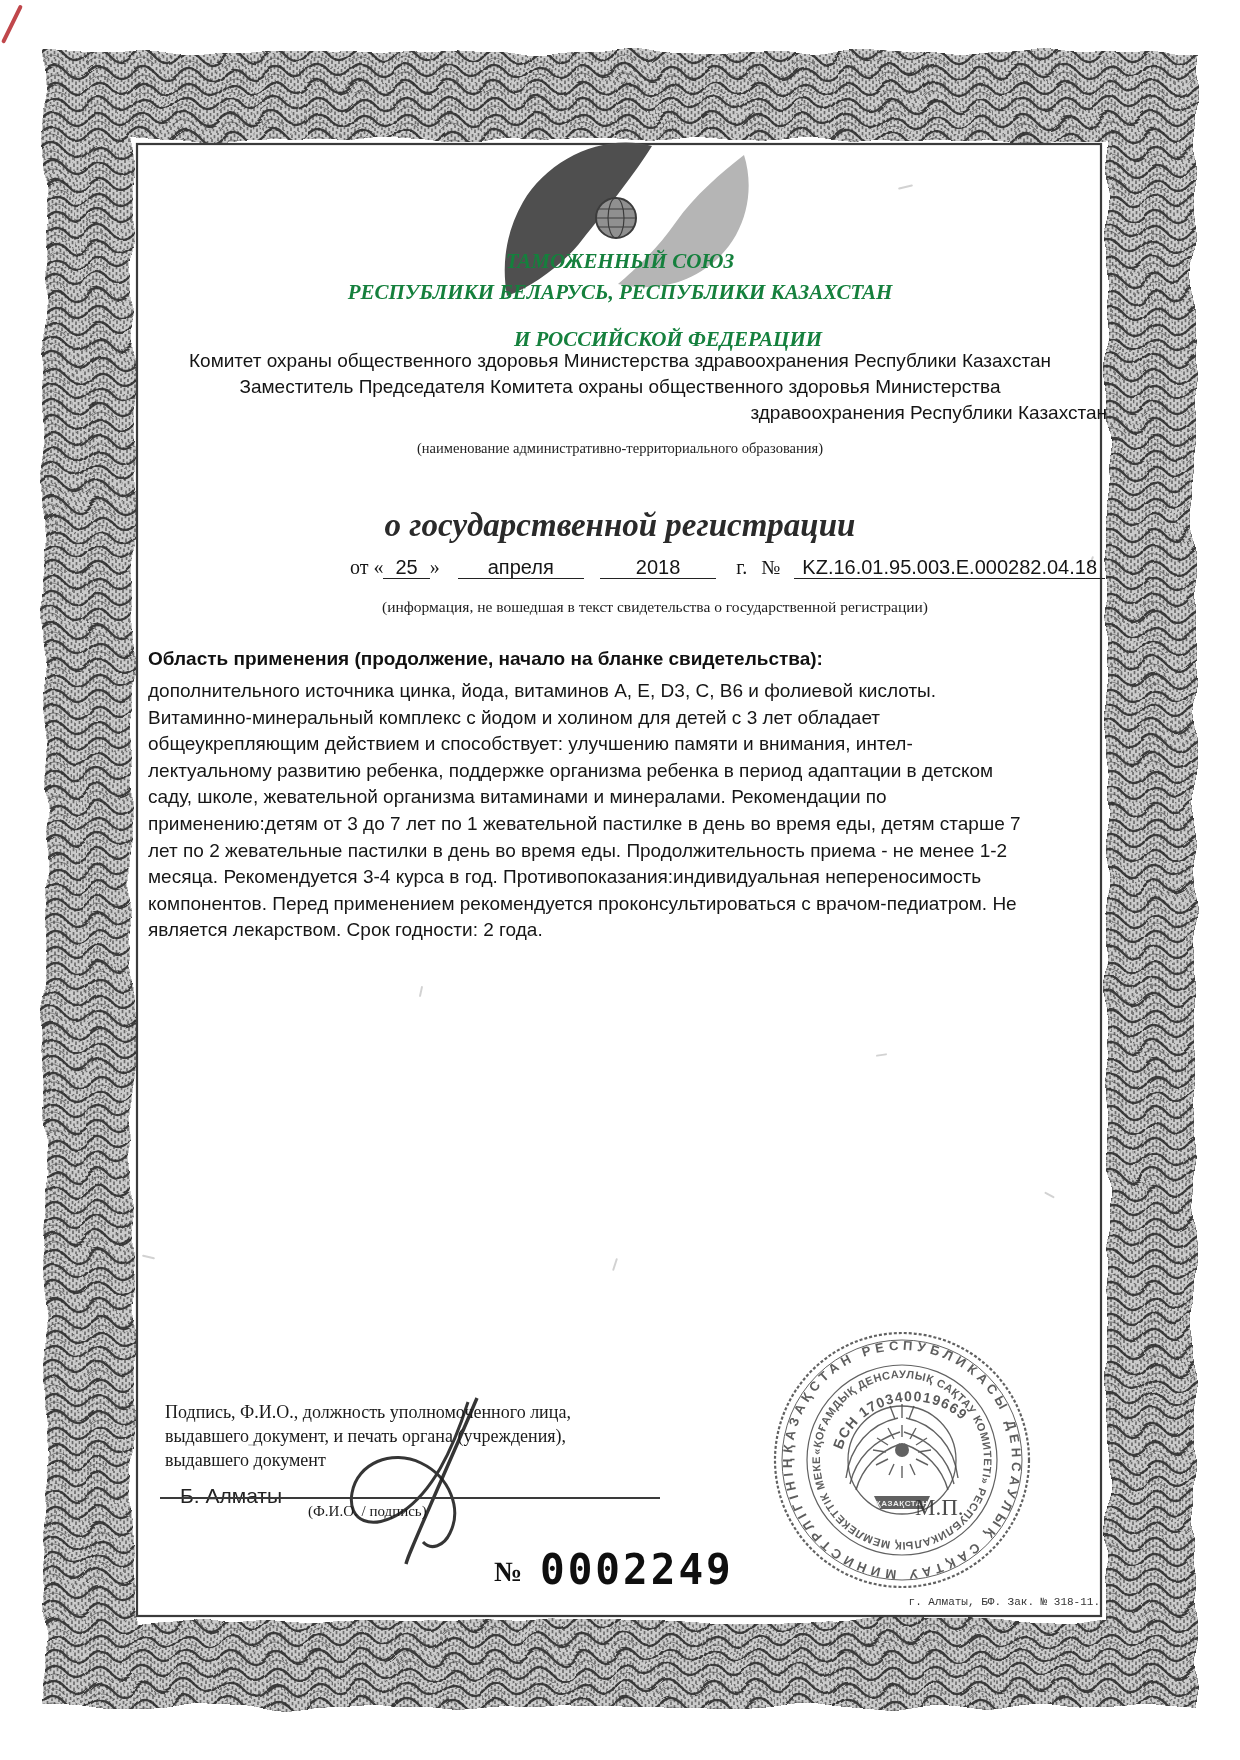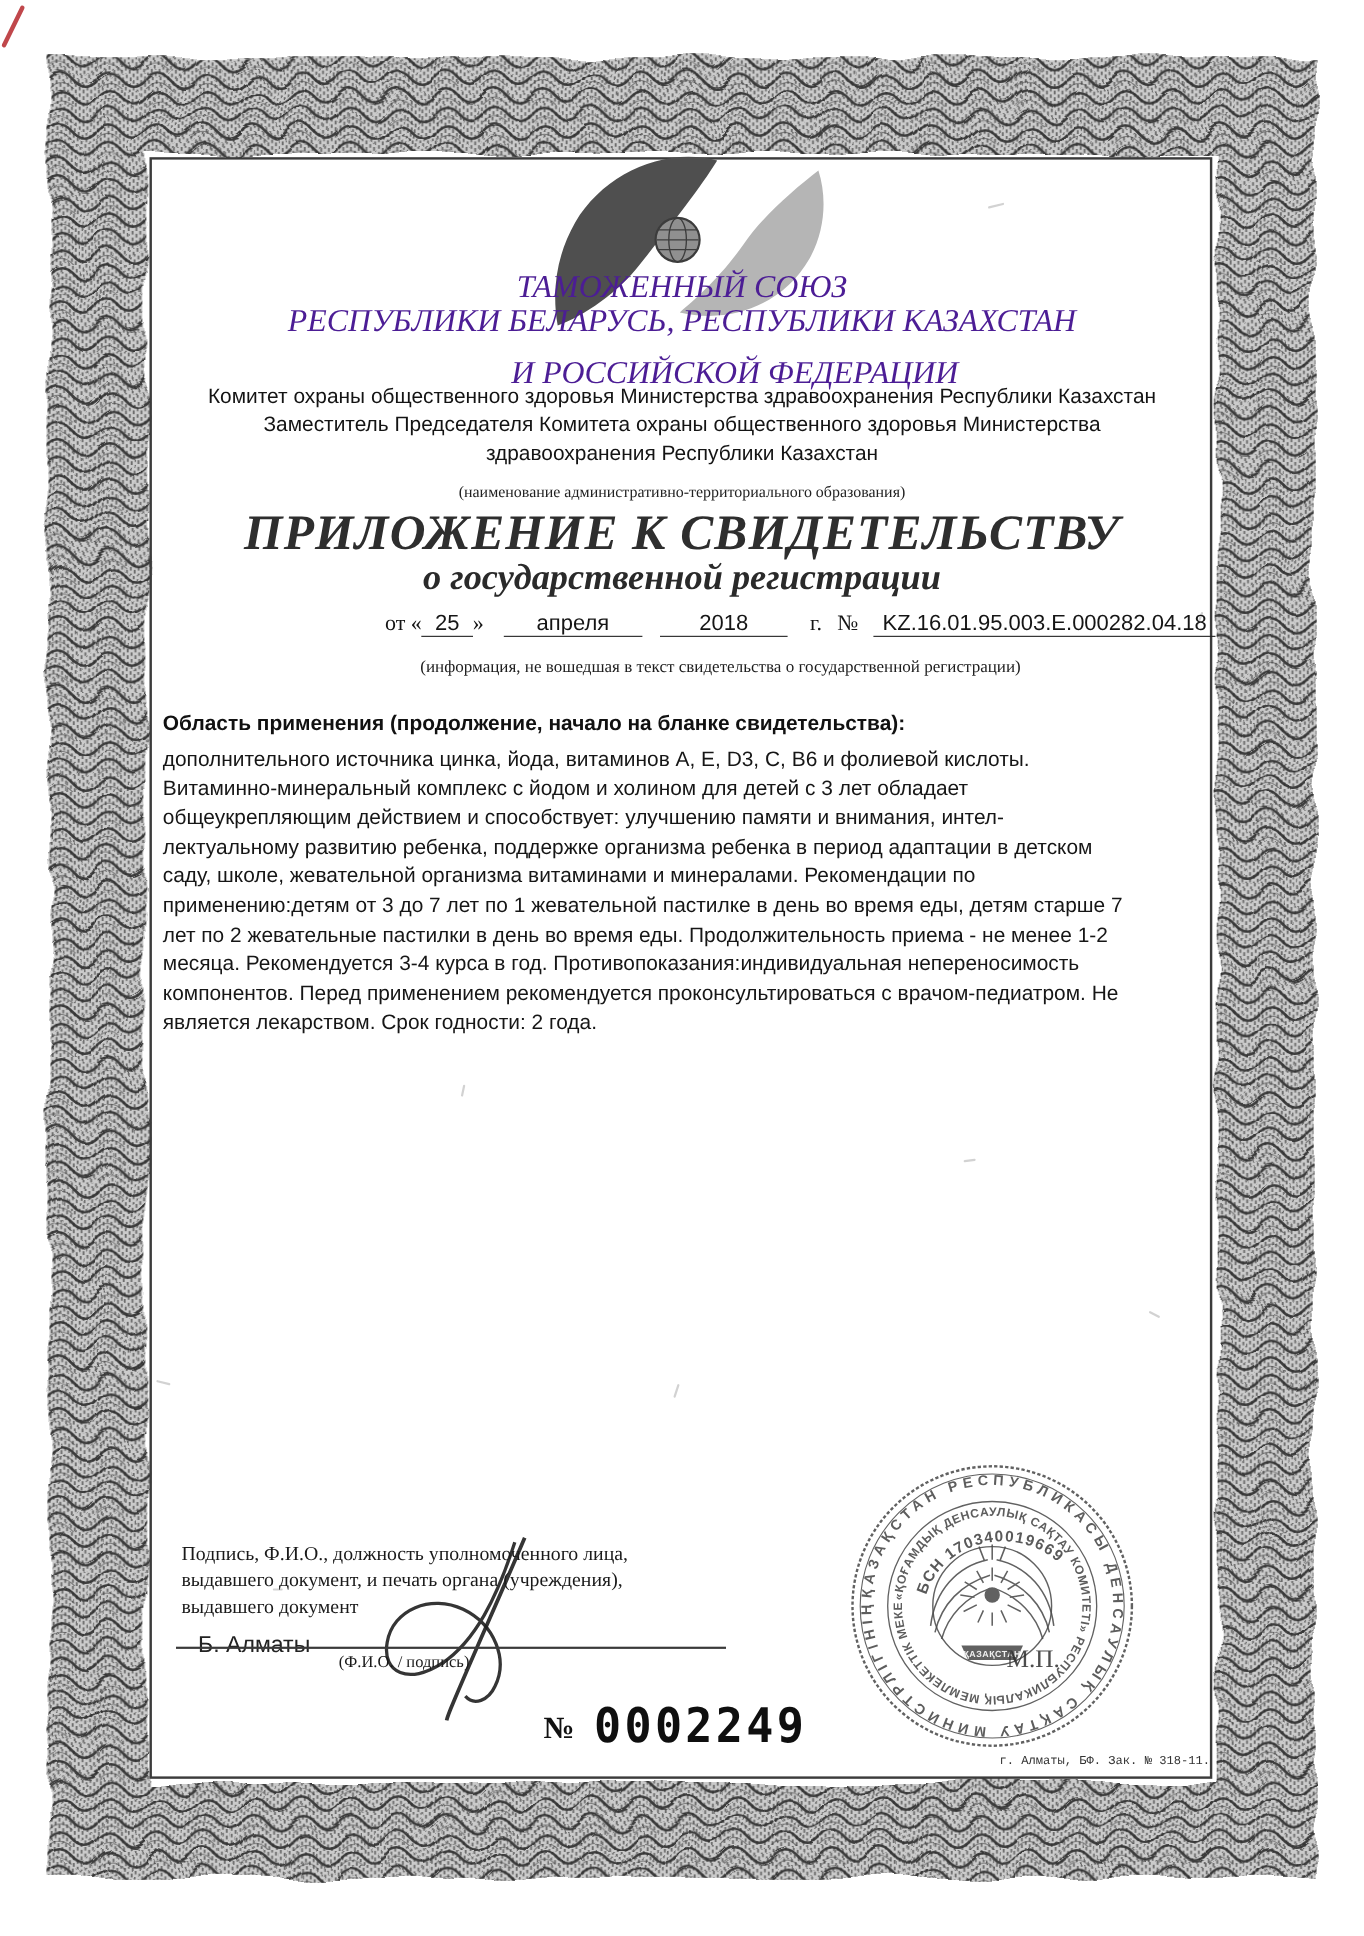--- a/index.html
+++ b/index.html
@@ -1,21 +1,21 @@
 <!DOCTYPE html>
 <html><head>
 <meta charset="utf-8">
 <style>
   html,body{margin:0;padding:0;background:#e9e9e9;}
   .page{position:relative;width:1240px;height:1760px;background:#ffffff;overflow:hidden;
         font-family:"Liberation Sans",sans-serif;color:#1b1b1b;}
   .abs{position:absolute;}
   .center-block{left:133px;width:974px;text-align:center;}
-  .union-line{font-family:"Liberation Serif",serif;font-weight:normal;font-style:italic;
-              font-size:29px;line-height:30px;color:#4c1d95;white-space:nowrap;}
+  .union-line{font-family:"Liberation Serif",serif;font-weight:bold;font-style:italic;
+              font-size:21px;line-height:30px;color:#15803d;white-space:nowrap;}
   .authority-line{font-size:19px;line-height:26px;color:#141414;white-space:nowrap;}
   .small-note{font-family:"Liberation Serif",serif;font-size:14.5px;color:#222;}
   .doc-title{font-family:"Liberation Serif",serif;font-weight:bold;font-style:italic;
              font-size:45px;letter-spacing:1px;color:#2e2e2e;white-space:nowrap;}
   .doc-subtitle{font-family:"Liberation Serif",serif;font-weight:bold;font-style:italic;
                 font-size:33px;color:#2a2a2a;white-space:nowrap;}
   .dateline{font-size:20px;white-space:nowrap;color:#151515;}
   .dateline .lbl{font-family:"Liberation Serif",serif;}
   .dateline .val{border-bottom:1.5px solid #222;}
   .info-note{font-family:"Liberation Serif",serif;font-size:15.5px;color:#1d1d1d;margin-left:35px;}
@@ -79,25 +79,24 @@
       <path d="M597,218 H635 M599,209 H633 M599,227 H633" stroke="#3c3c3c" stroke-width="1.1" fill="none"></path>
     </g>
   </svg>
 
   <div class="abs center-block union-line" style="top:246px;">ТАМОЖЕННЫЙ СОЮЗ</div>
   <div class="abs center-block union-line" style="top:277px;">РЕСПУБЛИКИ БЕЛАРУСЬ, РЕСПУБЛИКИ КАЗАХСТАН</div>
   <div class="abs center-block union-line" style="top:324px;padding-left:48px;">И РОССИЙСКОЙ ФЕДЕРАЦИИ</div>
 
   <div class="abs center-block authority-line" style="top:348px;">Комитет охраны общественного здоровья Министерства здравоохранения Республики Казахстан</div>
   <div class="abs center-block authority-line" style="top:374px;">Заместитель Председателя Комитета охраны общественного здоровья Министерства</div>
-  <div class="abs center-block authority-line" style="top:400px;">здравоохранения Республики Казахстан</div>
+  <div class="abs center-block authority-line" style="top:400px;text-align:right;">здравоохранения Республики Казахстан</div>
 
   <div class="abs center-block small-note" style="top:440px;">(наименование административно-территориального образования)</div>
 
-  <div class="abs center-block doc-title" style="top:458px;">ПРИЛОЖЕНИЕ К СВИДЕТЕЛЬСТВУ</div>
   <div class="abs center-block doc-subtitle" style="top:507px;">о государственной регистрации</div>
 
   <div class="abs dateline" style="left:350px;top:556px;">
     <span class="lbl">от «</span><span class="val" style="padding:0 12px;">25</span><span class="lbl">»</span><span class="val" style="margin-left:18px;padding:0 30px;">апреля</span><span class="val" style="margin-left:16px;padding:0 36px;">2018</span><span class="lbl" style="margin-left:20px;">г.</span><span class="lbl" style="margin-left:14px;">№</span><span class="val" style="margin-left:14px;padding:0 8px;">KZ.16.01.95.003.E.000282.04.18</span>
   </div>
 
   <div class="abs center-block info-note" style="top:598px;">(информация, не вошедшая в текст свидетельства о государственной регистрации)</div>
 
   <div class="abs body-heading" style="left:148px;top:648px;">Область применения (продолжение, начало на бланке свидетельства):</div>
   <div class="abs" style="left:148px;top:678px;">

